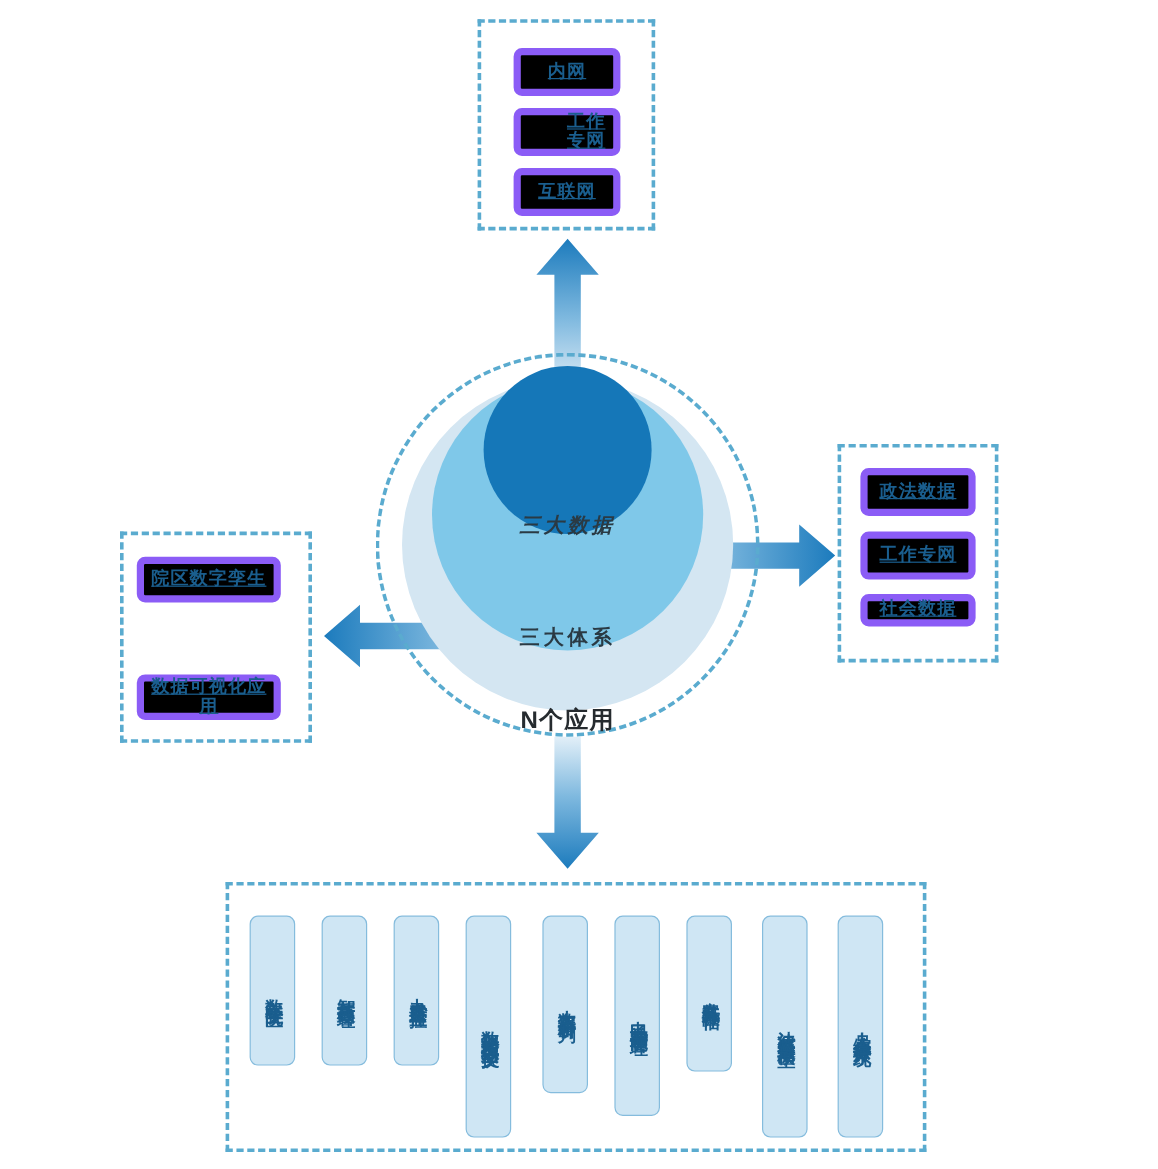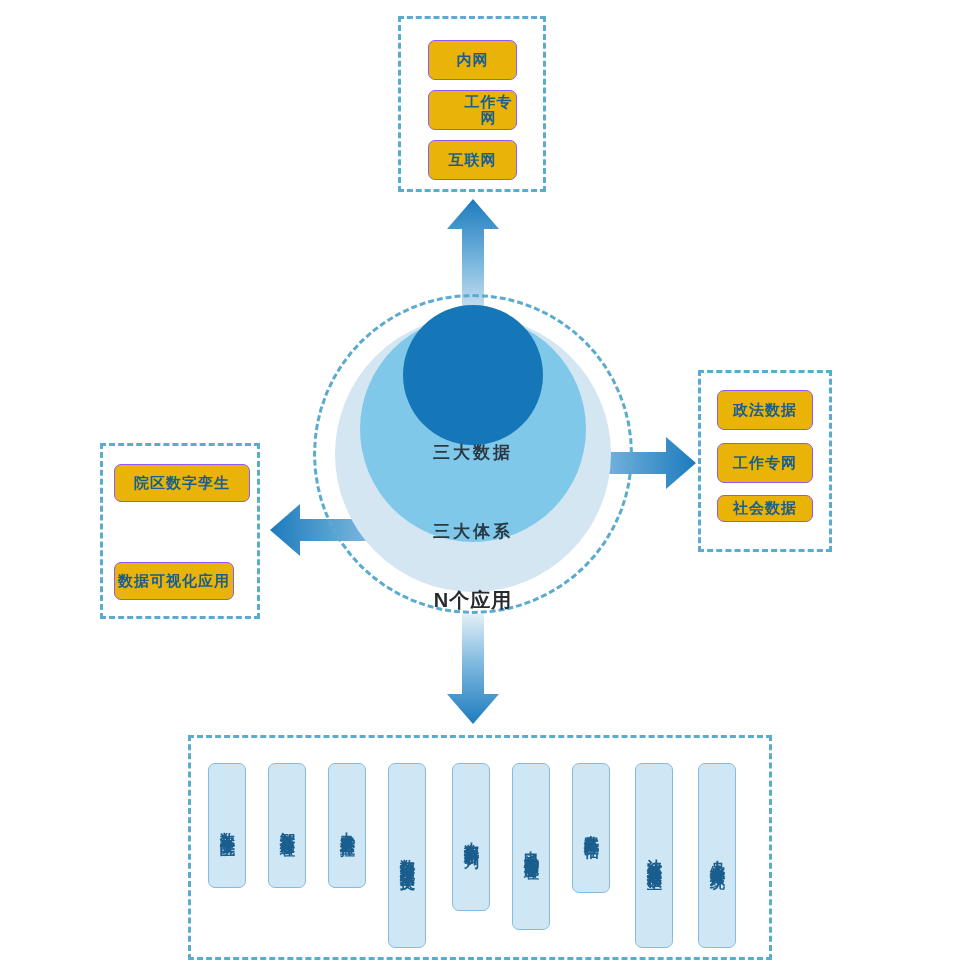--- a/index.html
+++ b/index.html
@@ -27,32 +27,33 @@
     position: absolute;
     box-sizing: border-box;
     border: 3px dashed #5aabcf;
     background: transparent;
   }
 
   
   .pill {
     position: absolute;
     box-sizing: border-box;
-    background: #eab308;
-    border: 1px solid #8b5cf6;
+    background: #000000;
+    border: 6px solid #8b5cf6;
     border-radius: 7px;
     color: #1a5e8e;
     font-size: 15px;
     font-weight: bold;
     letter-spacing: 1px;
     display: flex;
     align-items: center;
     justify-content: center;
     text-align: center;
     line-height: 1.1;
+    text-decoration: underline;
   }
 
   
   .vbox {
     position: absolute;
     box-sizing: border-box;
     background: #cfe6f4;
     border: 1px solid #85bcdd;
     border-radius: 7px;
     color: #1a5e8e;
@@ -96,24 +97,25 @@
     letter-spacing: 3px;
     white-space: nowrap;
   }
   #label-networks {
     left: 403px; top: 350px;
     width: 140px;
     color: #ffffff;
     font-size: 20px;
   }
   #label-data {
-    left: 378px; top: 441px;
+    left: 378px; top: 426px;
     width: 190px;
     color: #2a3a44;
     font-size: 17px;
+    font-style: italic;
   }
   #label-systems {
     left: 378px; top: 520px;
     width: 190px;
     color: #2a3a44;
     font-size: 17px;
   }
   #label-apps {
     left: 378px; top: 587px;
     width: 190px;
@@ -203,21 +205,21 @@
   <div class="pill" style="left:428px; top:140px; width:89px; height:40px;">互联网</div>
 
   <div class="dashed-group" style="left:698px; top:370px; width:134px; height:182px;">
   </div>
   <div class="pill" style="left:717px; top:390px; width:96px; height:40px;">政法数据</div>
   <div class="pill" style="left:717px; top:443px; width:96px; height:40px;">工作专网</div>
   <div class="pill" style="left:717px; top:495px; width:96px; height:27px;">社会数据</div>
 
   <div class="dashed-group" style="left:100px; top:443px; width:160px; height:176px;">
   </div>
-  <div class="pill" style="left:114px; top:464px; width:136px; height:38px;">院区数字孪生</div>
+  <div class="pill" style="left:114px; top:464px; width:120px; height:38px;">院区数字孪生</div>
   <div class="pill" style="left:114px; top:562px; width:120px; height:38px;">数据可视化应用</div>
 
   <div class="dashed-group" style="left:188px; top:735px; width:584px; height:225px;">
   </div>
 
   <div class="vbox" style="left:208px; top:763px; height:125px;">数字孪生院区</div>
   <div class="vbox" style="left:268px; top:763px; height:125px;">智慧行政管理</div>
   <div class="vbox" style="left:328px; top:763px; height:125px;">办案质量监控</div>
   <div class="vbox" style="left:388px; top:763px; height:185px;">数据治理及数据交换</div>
   <div class="vbox" style="left:452px; top:763px; height:148px;">大数据分析研判</div>

